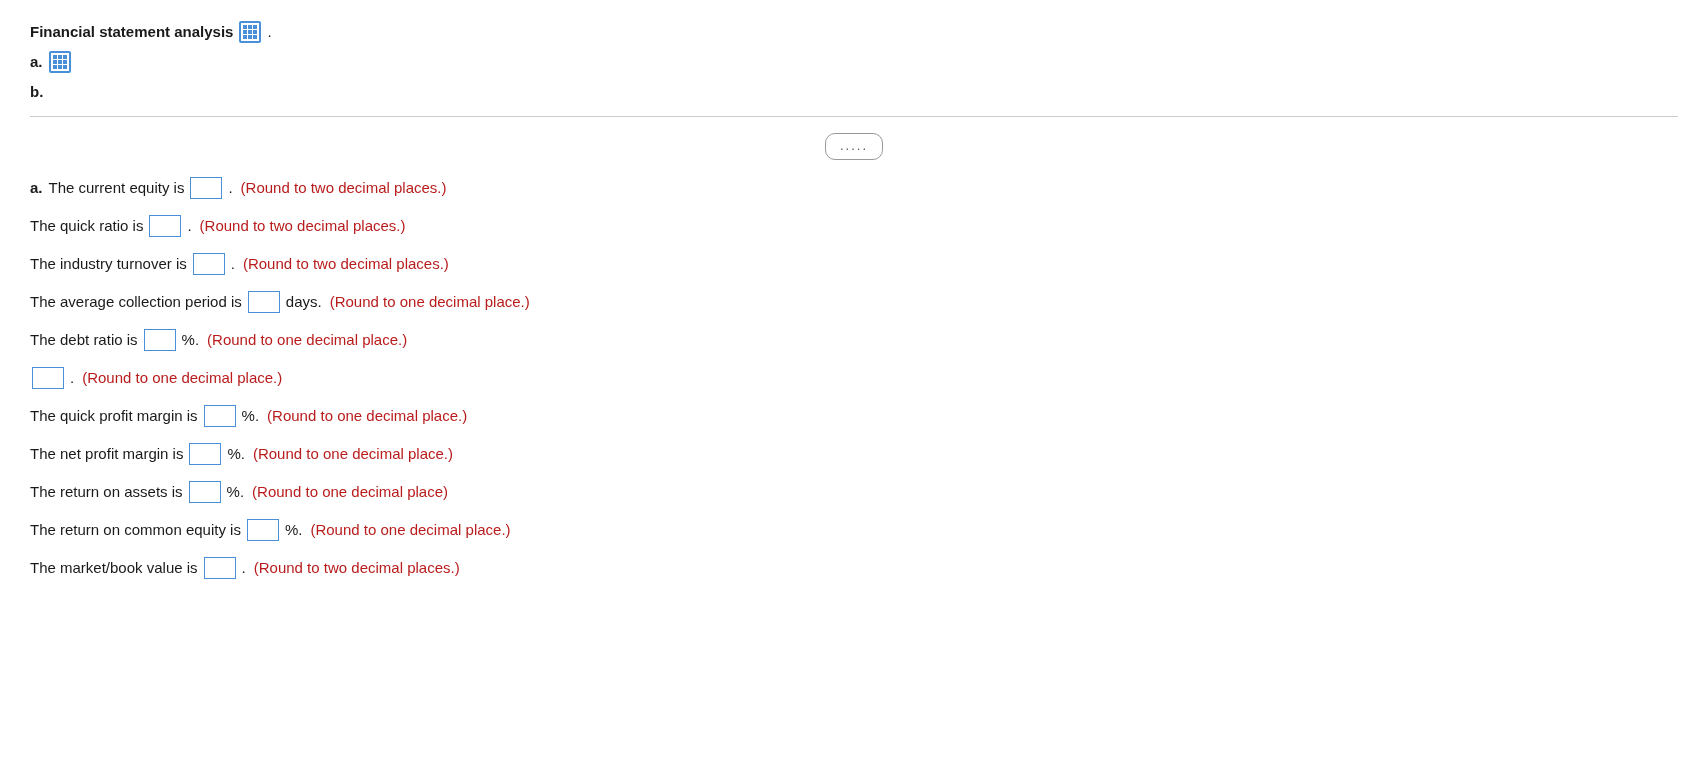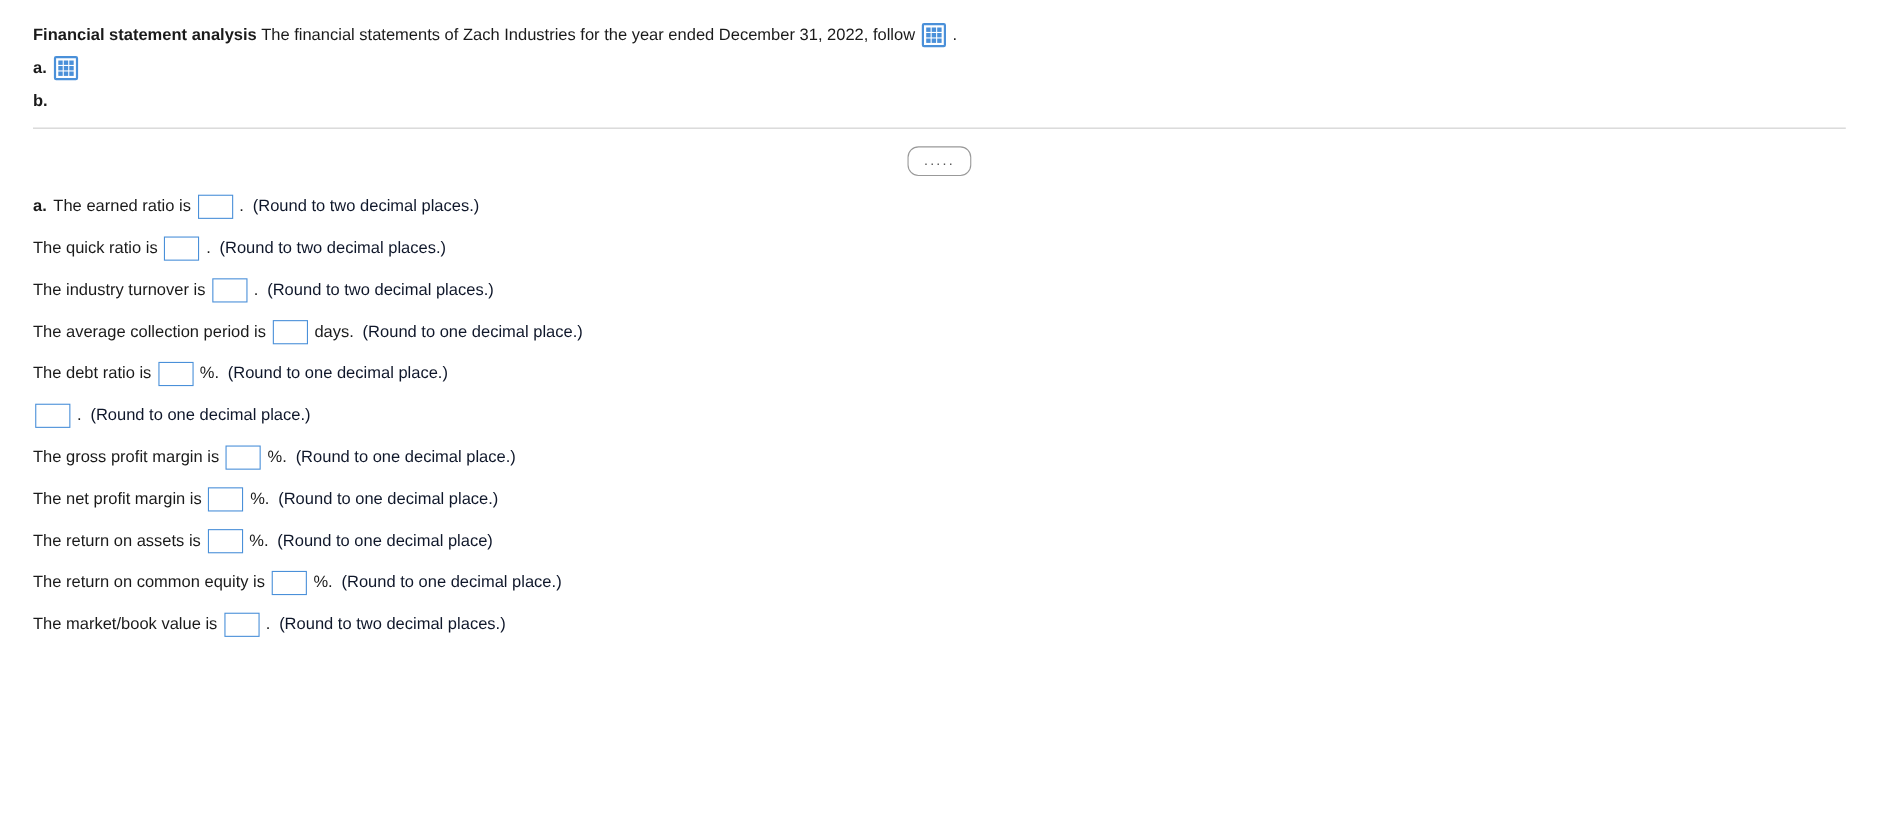--- a/index.html
+++ b/index.html
@@ -91,36 +91,35 @@
       display: inline-block;
       width: 32px;
       height: 22px;
       border: 1px solid #4a90d9;
       margin: 0 2px;
       vertical-align: middle;
       background: #fff;
     }
 
     .hint-text {
-      color: #0f172a;
+      color: #b91c1c;
       margin-left: 4px;
     }
 
     .section-label {
       font-weight: bold;
       margin-right: 2px;
     }
   </style>
 </head>
 <body>
 
 <div class="header-section">
   <div class="header-line">
     <span class="bold">Financial statement analysis</span>
-    <span>   The financial statements of Zach Industries for the year ended December 31, 2022, follow</span>
     <span class="grid-icon">
       <svg viewBox="0 0 16 16" fill="none" xmlns="http://www.w3.org/2000/svg">
         <rect x="1" y="1" width="4" height="4" fill="#4a90d9"></rect>
         <rect x="6" y="1" width="4" height="4" fill="#4a90d9"></rect>
         <rect x="11" y="1" width="4" height="4" fill="#4a90d9"></rect>
         <rect x="1" y="6" width="4" height="4" fill="#4a90d9"></rect>
         <rect x="6" y="6" width="4" height="4" fill="#4a90d9"></rect>
         <rect x="11" y="6" width="4" height="4" fill="#4a90d9"></rect>
         <rect x="1" y="11" width="4" height="4" fill="#4a90d9"></rect>
         <rect x="6" y="11" width="4" height="4" fill="#4a90d9"></rect>
@@ -154,21 +153,21 @@
 
 <hr class="divider">
 
 <div class="dots-container">
   <span class="dots-pill">.....</span>
 </div>
 
 <div class="form-section" id="form-rows">
 <div class="form-row">
       <span class="section-label">a. </span>
-      <span>The earned ratio is</span>
+      <span>The current equity is</span>
       <input class="input-box" type="text" style="">
       <span> .</span>
       <span class="hint-text">(Round to two decimal places.)</span>
     </div>
     <div class="form-row">
       <span>The quick ratio is</span>
       <input class="input-box" type="text" style="">
       <span> .</span>
       <span class="hint-text">(Round to two decimal places.)</span>
     </div>
@@ -189,21 +188,21 @@
       <input class="input-box" type="text" style="">
       <span>%.</span>
       <span class="hint-text">(Round to one decimal place.)</span>
     </div>
     <div class="form-row">
       <input class="input-box" type="text" style="">
       <span> .</span>
       <span class="hint-text">(Round to one decimal place.)</span>
     </div>
     <div class="form-row">
-      <span>The gross profit margin is</span>
+      <span>The quick profit margin is</span>
       <input class="input-box" type="text" style="">
       <span>%.</span>
       <span class="hint-text">(Round to one decimal place.)</span>
     </div>
     <div class="form-row">
       <span>The net profit margin is</span>
       <input class="input-box" type="text" style="">
       <span>%.</span>
       <span class="hint-text">(Round to one decimal place.)</span>
     </div>

